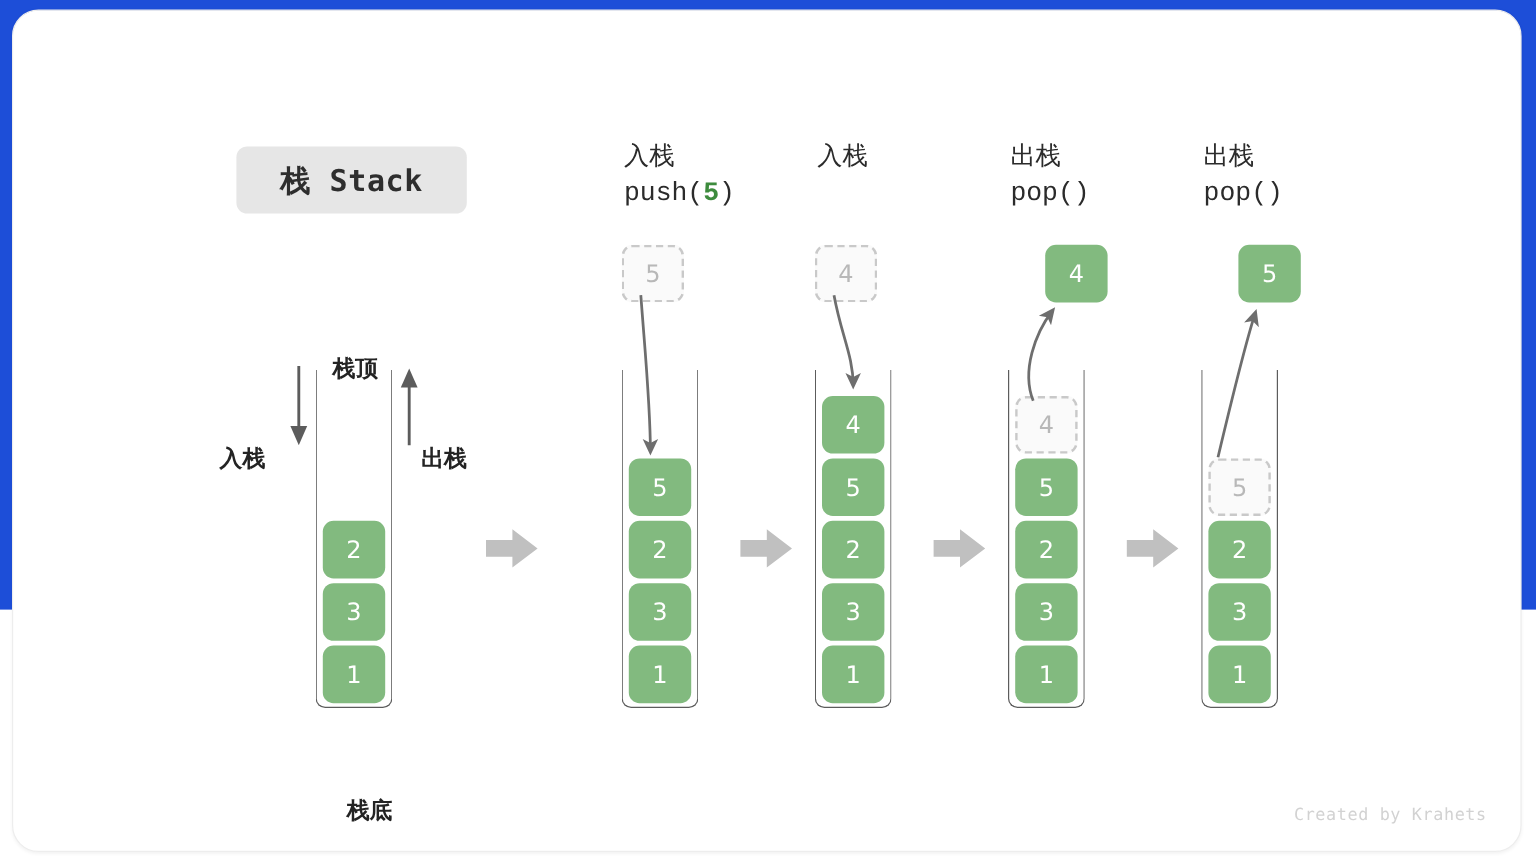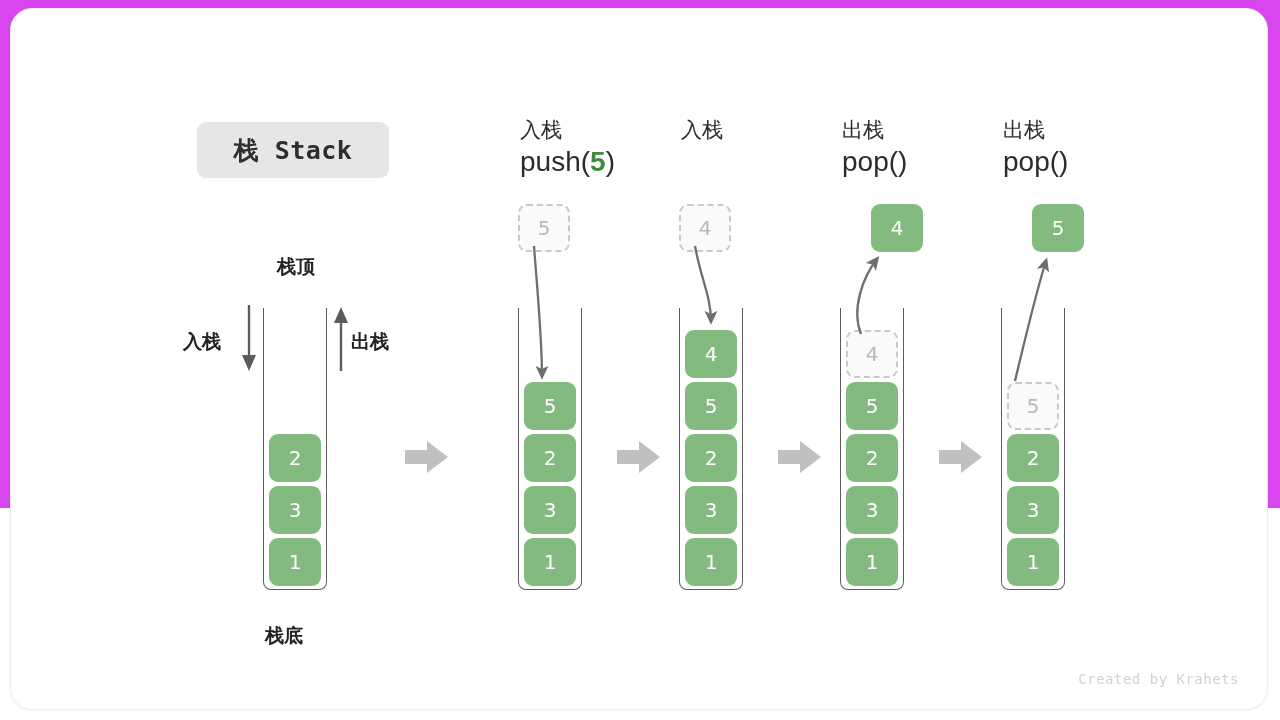--- a/index.html
+++ b/index.html
@@ -9,21 +9,21 @@
     height: 720px;
     background: #ffffff;
     font-family: "DejaVu Sans", "Liberation Sans", sans-serif;
     overflow: hidden;
   }
 
   #root {
     position: relative;
     width: 1280px;
     height: 508px;
-    background: #d946ef;
+    background: #1d4ed8;
   }
 
   
   .card {
     position: absolute;
     left: 10px;
     top: 8px;
     width: 1258px;
     height: 702px;
     background: #ffffff;
@@ -54,24 +54,25 @@
   }
 
   
   .cn-label {
     position: absolute;
     font-family: "DejaVu Sans", "Liberation Sans", sans-serif;
     font-size: 19px;
     font-weight: bold;
     color: #232323;
     white-space: nowrap;
+    margin-top: 40px;
   }
 
   #label-top    { left: 254px; top: 245px; width: 62px; text-align: center; }
-  #label-bottom { left: 254px; top: 614px; width: 62px; text-align: left; }
+  #label-bottom { left: 254px; top: 614px; width: 62px; text-align: right; }
   #label-push   { left: 172px; top: 320px; }
   #label-pop    { left: 340px; top: 320px; }
 
   
   .dir-arrow { position: absolute; }
 
   
   .stack-col {
     position: absolute;
     top: 299px;
@@ -150,22 +151,22 @@
     width: 190px;
     text-align: left;
   }
   .col-head .line1 {
     font-family: "DejaVu Sans", "Liberation Sans", sans-serif;
     font-size: 21px;
     color: #2b2b2b;
     line-height: 30px;
   }
   .col-head .line2 {
-    font-family: Liberation Sans, sans-serif;
-    font-size: 28px;
+    font-family: Liberation Mono, monospace;
+    font-size: 22px;
     color: #2b2b2b;
     line-height: 34px;
     white-space: pre;
   }
   .col-head .line2 .arg {
     color: #3d8b3d;
     font-weight: bold;
   }
 
   

